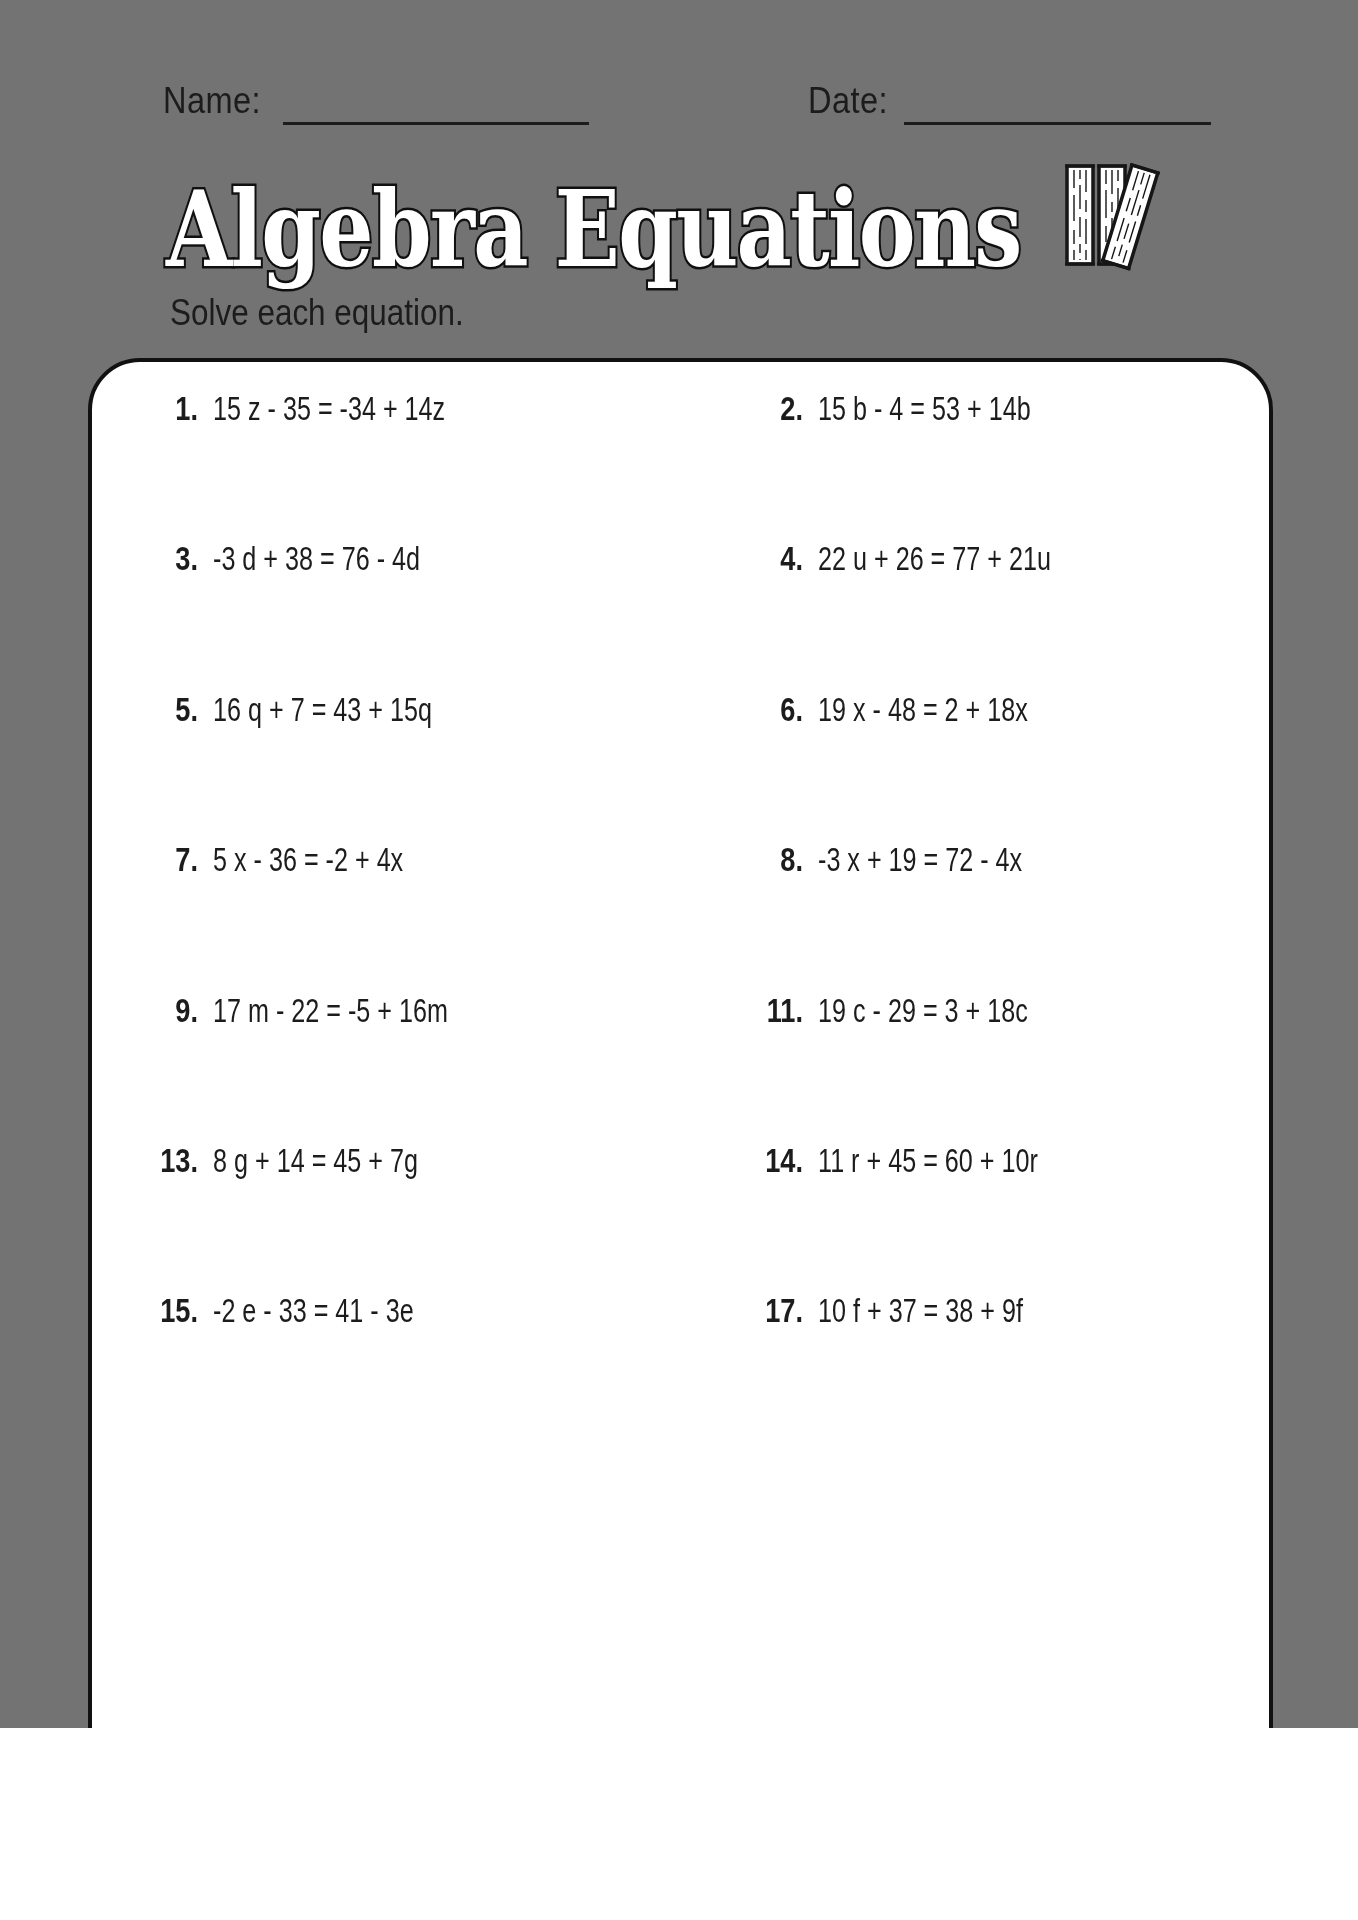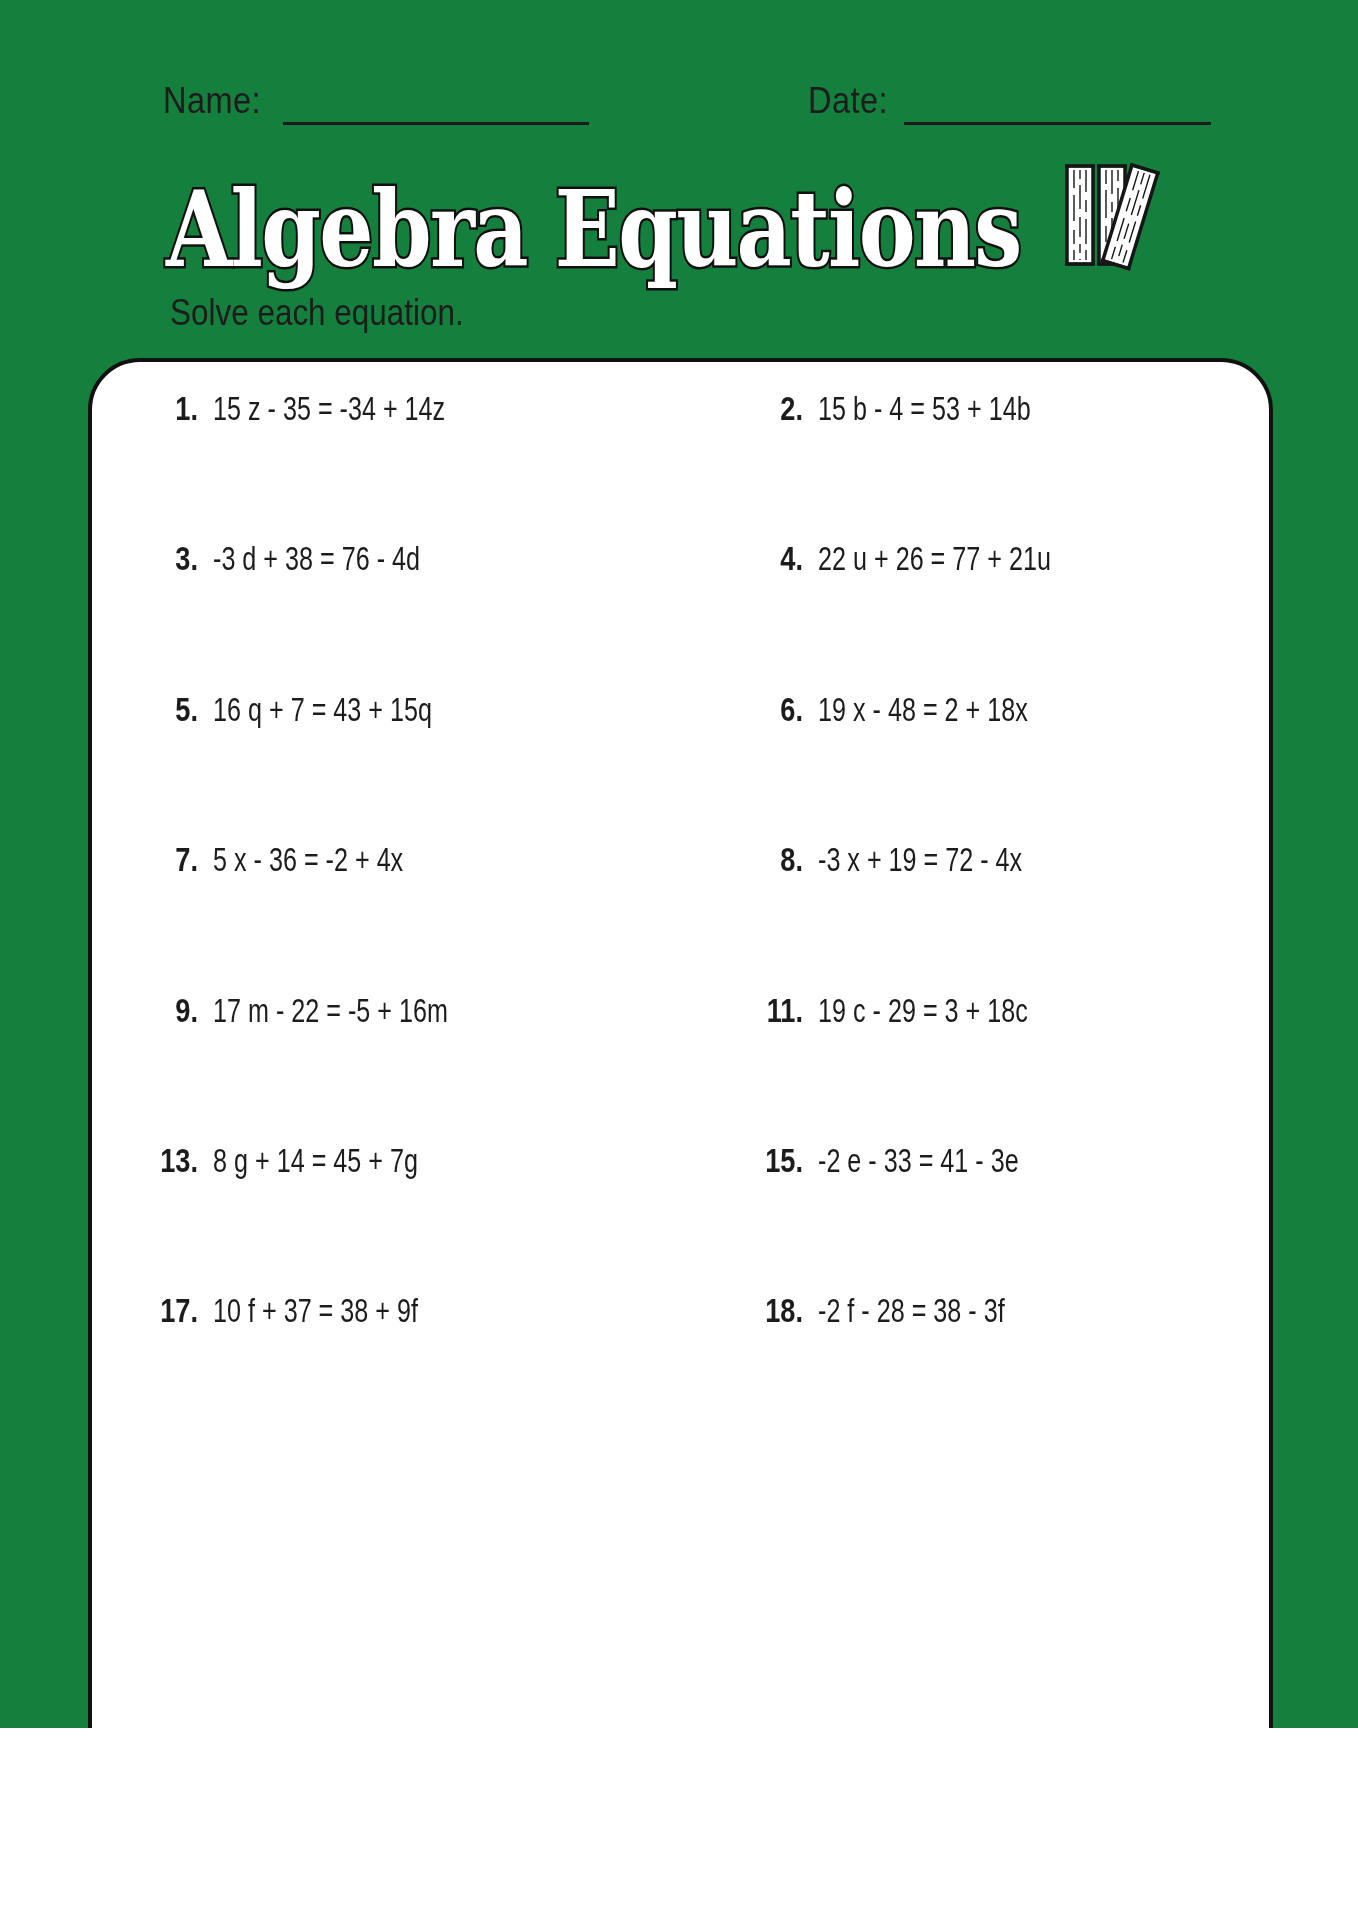--- a/index.html
+++ b/index.html
@@ -1,19 +1,19 @@
 <!DOCTYPE html>
 <html><head>
 <meta charset="utf-8">
 <style>
   html,body{margin:0;padding:0;background:#ffffff;}
   .page{
     position:relative;
     width:1358px;height:1728px;
-    background:#15803d;
+    background:#737373;
     font-family:"Liberation Sans", sans-serif;
     color:#1c1c1c;
     overflow:hidden;
   }
   
   .hdr-label{
     position:absolute;
     font-size:37px;
     line-height:1;
     letter-spacing:0.5px;
@@ -196,34 +196,34 @@
     <span class="num">11.</span>
     <span class="eq">19 c - 29 = 3 + 18c</span>
   </div>
 
 
   <div class="problem">
     <span class="num">13.</span>
     <span class="eq">8 g + 14 = 45 + 7g</span>
   </div>
 
+  <div class="problem">
+    <span class="num">14.</span>
+    <span class="eq">11 r + 45 = 60 + 10r</span>
+  </div>
 
   <div class="problem">
     <span class="num">15.</span>
     <span class="eq">-2 e - 33 = 41 - 3e</span>
   </div>
 
 
   <div class="problem">
     <span class="num">17.</span>
     <span class="eq">10 f + 37 = 38 + 9f</span>
   </div>
 
-  <div class="problem">
-    <span class="num">18.</span>
-    <span class="eq">-2 f - 28 = 38 - 3f</span>
-  </div>
 
 
 </div>
   </div>
 
 </div>
 
 </body></html>

